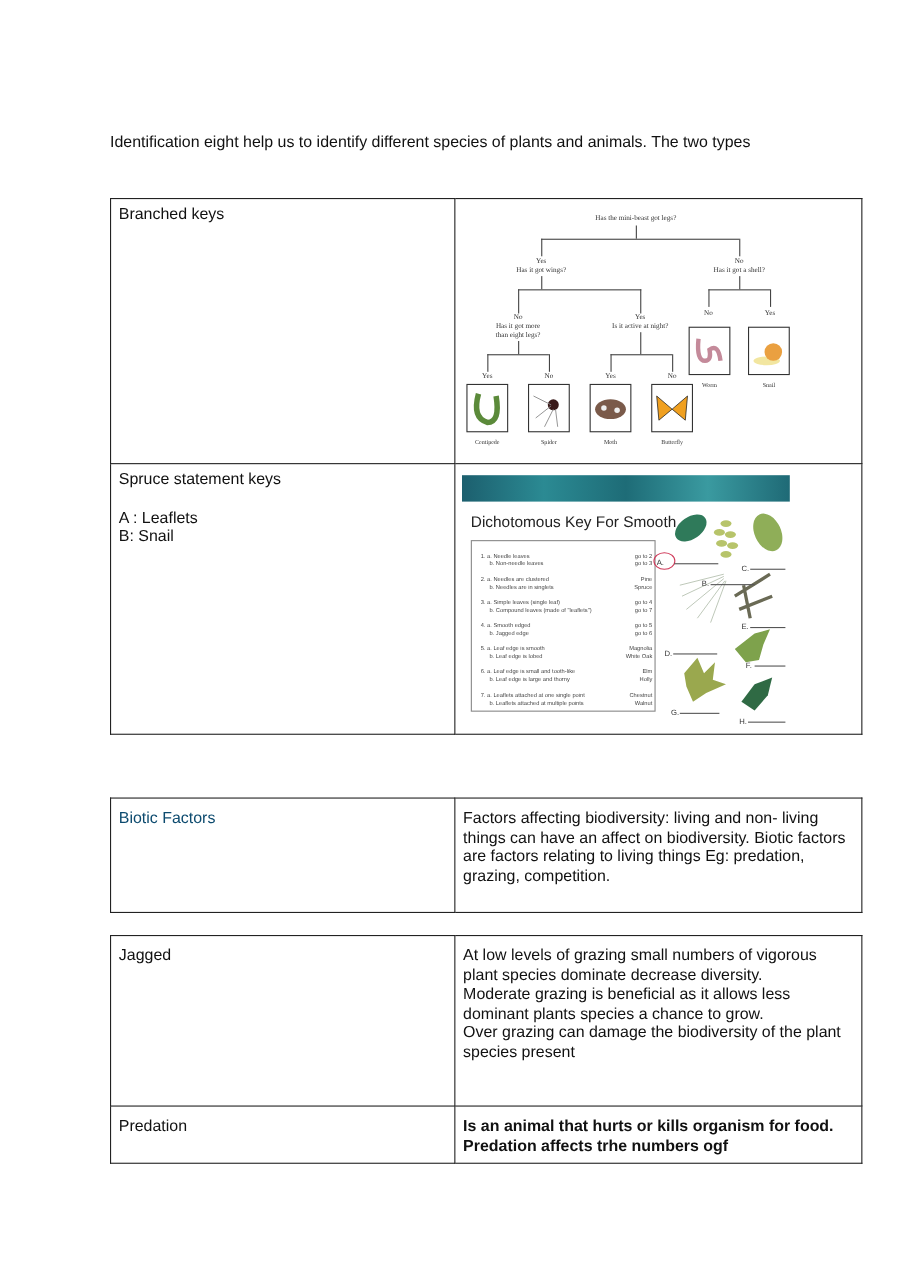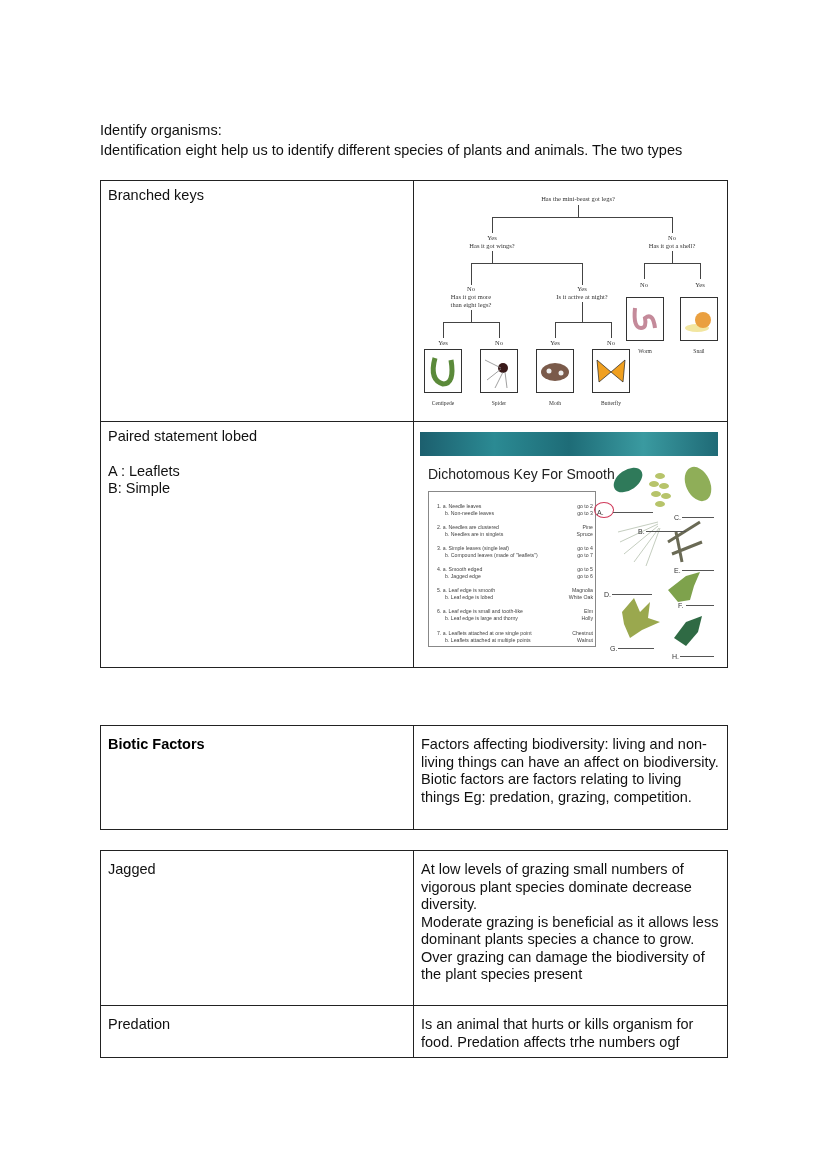--- a/index.html
+++ b/index.html
@@ -1,24 +1,24 @@
 <!DOCTYPE html>
 <html><head>
 <meta charset="utf-8">
 <style>
   html, body { margin:0; padding:0; background:#ffffff; }
   body { width:828px; height:1169px; position:relative; overflow:hidden;
          font-family:"Liberation Sans", sans-serif; color:#111; }
   .abs { position:absolute; }
   .intro { left:100px; top:120px; width:640px; font-size:14.5px; line-height:20px; }
   .intro div { white-space:nowrap; }
-  table.doc { position:absolute; left:100px; border-collapse:collapse; table-layout:fixed; width:628px; }
+  table.doc { position:absolute; left:100px; border-collapse:collapse; table-layout:fixed; width:684px; }
   table.doc td { border:1.5px solid #222; vertical-align:top; padding:6px 7px; font-size:14.5px; line-height:17.5px; }
   table.doc td.c1 { width:298px; }
-  .hdr-blue { color:#000000; font-weight:bold; }
+  .hdr-blue { color:#0c4a6e; font-weight:normal; }
   
   .tree { position:relative; width:300px; height:232px; font-family:"Liberation Serif", serif; font-size:6.5px; color:#333; }
   .tree .t { position:absolute; text-align:center; line-height:8px; white-space:nowrap; transform:translateX(-50%); }
   .tree .ln { position:absolute; background:#444; }
   .tree .box { position:absolute; width:36px; height:42px; border:1.5px solid #333; background:#fff; }
   .tree .cap { position:absolute; font-size:5.5px; transform:translateX(-50%); white-space:nowrap; }
   
   .dk { position:relative; width:300px; height:228px; }
   .dk .banner { position:absolute; left:0; top:0; width:298px; height:24px;
      background:linear-gradient(90deg,#1c5f6e 0%,#2b8a93 25%,#1e6c77 50%,#3a9aa0 75%,#1f6a76 100%); }
@@ -28,21 +28,20 @@
   .dk .row span { display:block; position:relative; height:6.5px; }
   .dk .row .r { position:absolute; right:0; top:0; }
   .dk .lbl { position:absolute; font-size:7px; color:#333; white-space:nowrap; }
   .dk .line { position:absolute; height:1px; background:#555; }
   .dk .circle { position:absolute; width:18px; height:14px; border:1px solid #d03a5a; border-radius:50%; }
 </style>
 </head>
 <body>
 
 <div class="abs intro">
-  <div>Identify organisms:</div>
   <div>Identification eight help us to identify different species of plants and animals. The two types</div>
 </div>
 
 <table class="doc" style="top:180px;">
   <tbody>
       <tr style="height:238px;">
     <td class="c1">Branched keys</td>
     <td style="padding:4px 2px;">
       <div class="tree">
         <div class="t" style="left:162px;top:10px;">Has the mini-beast got legs?</div>
@@ -124,24 +123,24 @@
                 <ellipse cx="16" cy="30" rx="12" ry="4" fill="#f2e6a0"></ellipse>
                 <circle cx="22" cy="22" r="8" fill="#eaa040"></circle>
               </svg>
         </div>
         <div class="cap" style="left:283px;top:158px;">Snail</div>
       </div>
     </td>
   </tr>
   <tr style="height:246px;">
     <td class="c1">
-      <div>Paired statement lobed</div>
+      <div>Spruce statement keys</div>
       <div style="height:17px;"></div>
       <div>A : Leaflets</div>
-      <div>B: Simple</div>
+      <div>B: Snail</div>
     </td>
     <td style="padding:10px 4px 2px 6px;">
       <div class="dk">
         <div class="banner"></div>
         <div class="title">Dichotomous Key For Smooth</div>
         <div class="keybox">
           <div class="row" style="top:6px;">
             <span>
                   <span>1.  a.  Needle leaves</span>
                   <span class="r">go to 2</span>
@@ -273,16 +272,16 @@
       <tr style="height:155px;">
     <td class="c1" style="padding-top:10px;">Jagged</td>
     <td style="padding-top:10px;">
       <div>At low levels of grazing small numbers of vigorous plant species dominate decrease diversity.</div>
       <div>Moderate grazing is beneficial as it allows less dominant plants species a chance to grow.</div>
       <div>Over grazing can damage the biodiversity of the plant species present</div>
     </td>
   </tr>
   <tr style="height:52px;">
     <td class="c1" style="padding-top:10px;">Predation</td>
-    <td style="padding-top:10px;">Is an animal that hurts or kills organism for food. Predation affects trhe numbers ogf</td>
+    <td style="padding-top:10px;font-weight:bold;">Is an animal that hurts or kills organism for food. Predation affects trhe numbers ogf</td>
   </tr>
 </tbody>
   </table>
 
 </body></html>

